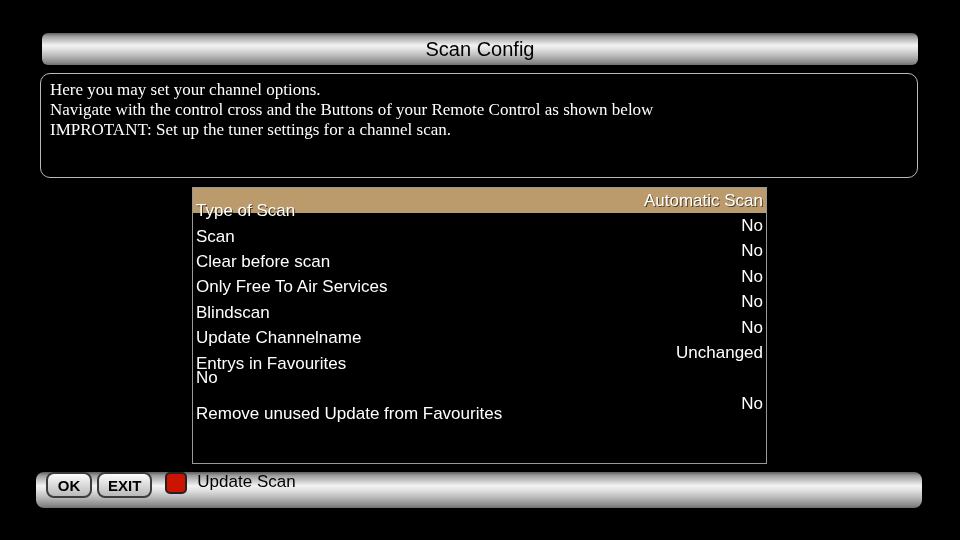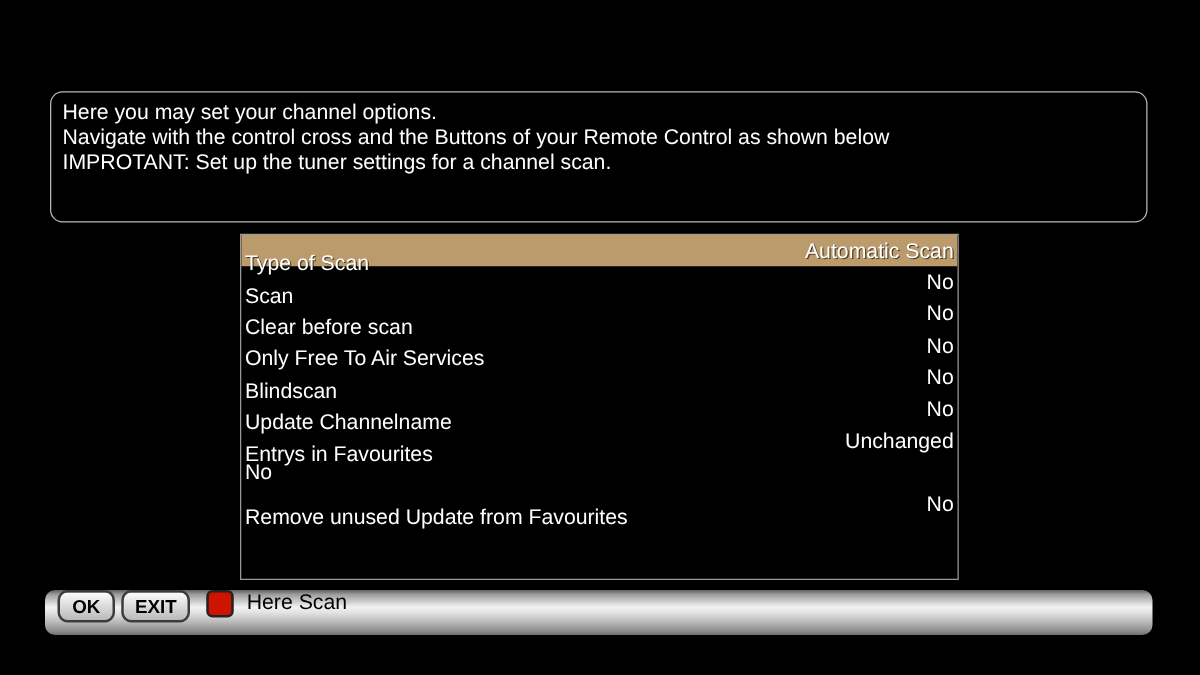--- a/index.html
+++ b/index.html
@@ -19,21 +19,21 @@
 
   .titlebar{
     position:absolute;left:42px;top:33px;width:876px;height:32px;
     border-radius:6px;display:flex;align-items:center;justify-content:center;
   }
   .titlebar .title{color:#000;font-size:20px;letter-spacing:0px;}
 
   .infobox{
     position:absolute;left:40px;top:73px;width:878px;height:105px;
     background:#000;border:1px solid #b9b9b9;border-radius:10px;
-    color:#fff;font-size:17px;line-height:20px;padding:6px 9px;
+    color:#fff;font-size:17px;line-height:20px;padding:6px 9px;font-family:Liberation Serif, serif;
   }
 
   .settings{
     position:absolute;left:192px;top:187px;width:575px;height:277px;
     background:#000;border:1px solid #999;overflow:hidden;
   }
   .row{
     height:25.4px;display:flex;align-items:center;
     padding:0 3px;color:#fff;font-size:17px;
     text-shadow:1px 1px 0 rgba(0,0,0,.6);
@@ -58,20 +58,23 @@
     width:22px;height:22px;border-radius:5px;margin:0 10px 0 8px;
     background:var(--red);border:2px solid #222;
   }
   .footer-action{color:#000;font-size:17px;}
 </style>
 </head>
 <body>
 
 <div class="stage">
 
+  <div class="titlebar metal">
+    <span class="title">Scan Config</span>
+  </div>
 
   <div class="infobox">
     <div>Here you may set your channel options.</div>
     <div>Navigate with the control cross and the Buttons of your Remote Control as shown below</div>
     <div>IMPROTANT: Set up the tuner settings for a channel scan.</div>
   </div>
 
   <div class="settings">
       <div class="row selected">
         <span class="lbl">Type of Scan</span>
@@ -107,16 +110,16 @@
       <div class="row">
         <span class="lbl">Remove unused Update from Favourites</span>
         <span class="val">No</span>
       </div>
     </div>
 
   <div class="footer metal">
     <div class="btn">OK</div>
     <div class="btn">EXIT</div>
     <div class="red-square"></div>
-    <span class="footer-action">Here Scan</span>
+    <span class="footer-action">Update Scan</span>
   </div>
 
 </div>
 
 </body></html>

